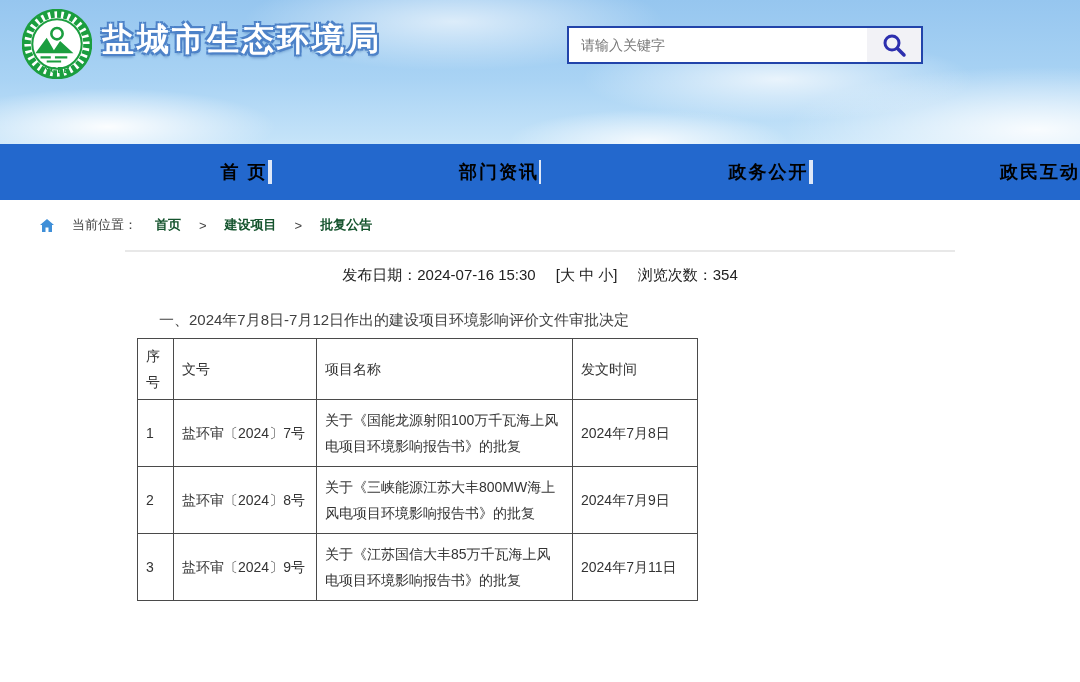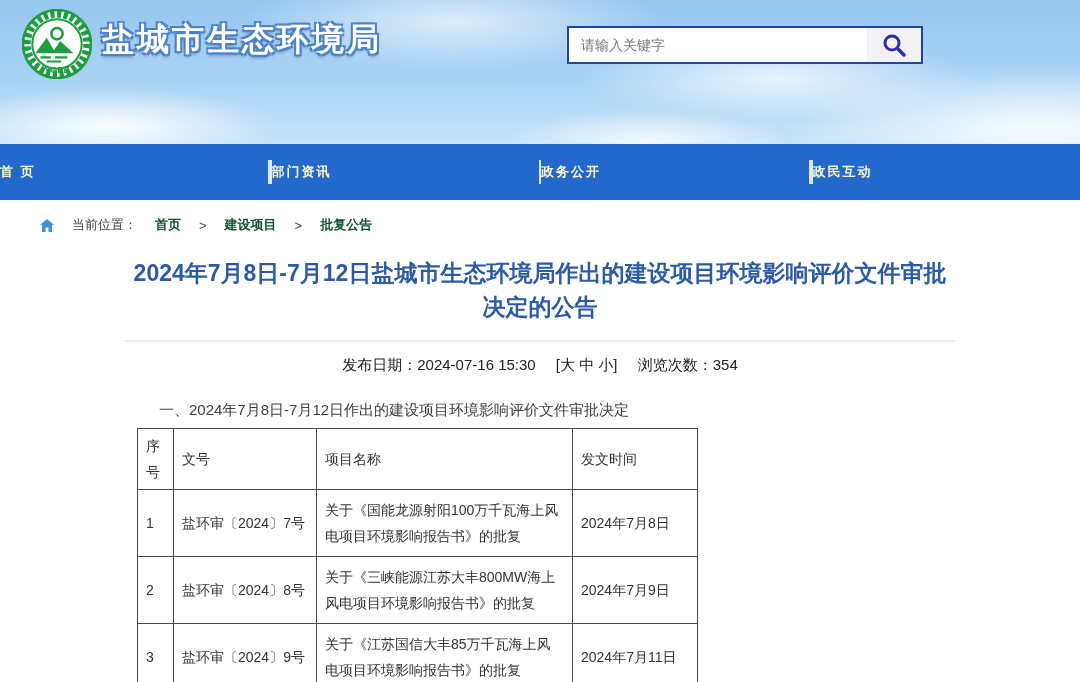--- a/index.html
+++ b/index.html
@@ -37,21 +37,21 @@
     width: 54px; border: none; background: #f2f2f6; cursor: pointer;
     display: flex; align-items: center; justify-content: center;
   }
 
   
   .nav {
     width: 1080px; height: 56px; background: #2368cd;
     display: flex; align-items: center;
   }
   .nav-item {
-    flex: 1; text-align: left; color: #fef9c3; font-size: 13px; font-weight: bold;
+    flex: 1; text-align: right; color: #000000; font-size: 18px; font-weight: bold;
     letter-spacing: 2px; cursor: pointer;
   }
   .nav-sep { width: 2px; height: 24px; background: rgba(255,255,255,.85); }
 
   
   .breadcrumb {
     display: flex; align-items: center; gap: 18px;
     padding: 16px 0 0 40px; font-size: 13px; color: #444;
   }
   .breadcrumb a { color: #14532d; text-decoration: none; cursor: pointer; font-weight: bold; }
@@ -130,21 +130,20 @@
   </svg>
   <span>当前位置：</span>
   <a>首页</a>
   <span>&gt;</span>
   <a>建设项目</a>
   <span>&gt;</span>
   <a>批复公告</a>
 </div>
 
 <div class="content">
-  <h1 class="article-title">2024年7月8日-7月12日盐城市生态环境局作出的建设项目环境影响评价文件审批决定的公告</h1>
   <div class="divider"></div>
 
   <div class="pub-line">
     <span class="seg">
       <span>发布日期：</span><span>2024-07-16 15:30</span>
     </span>
     <span class="seg font-sizer">[大 中 小]</span>
     <span class="seg">
       <span>浏览次数：</span><span>354</span>
     </span>

